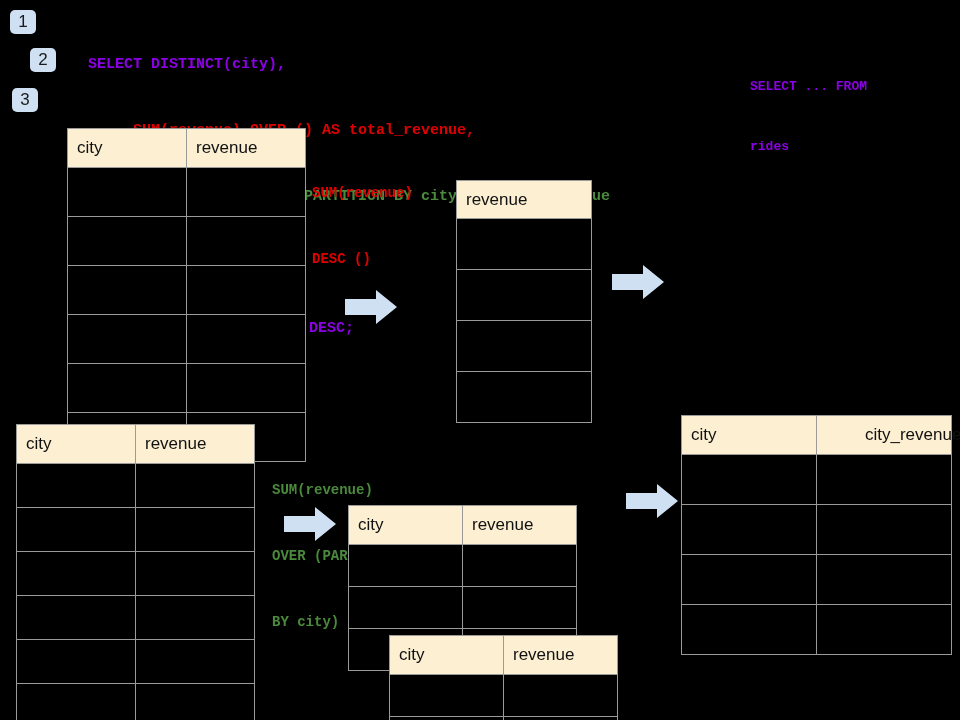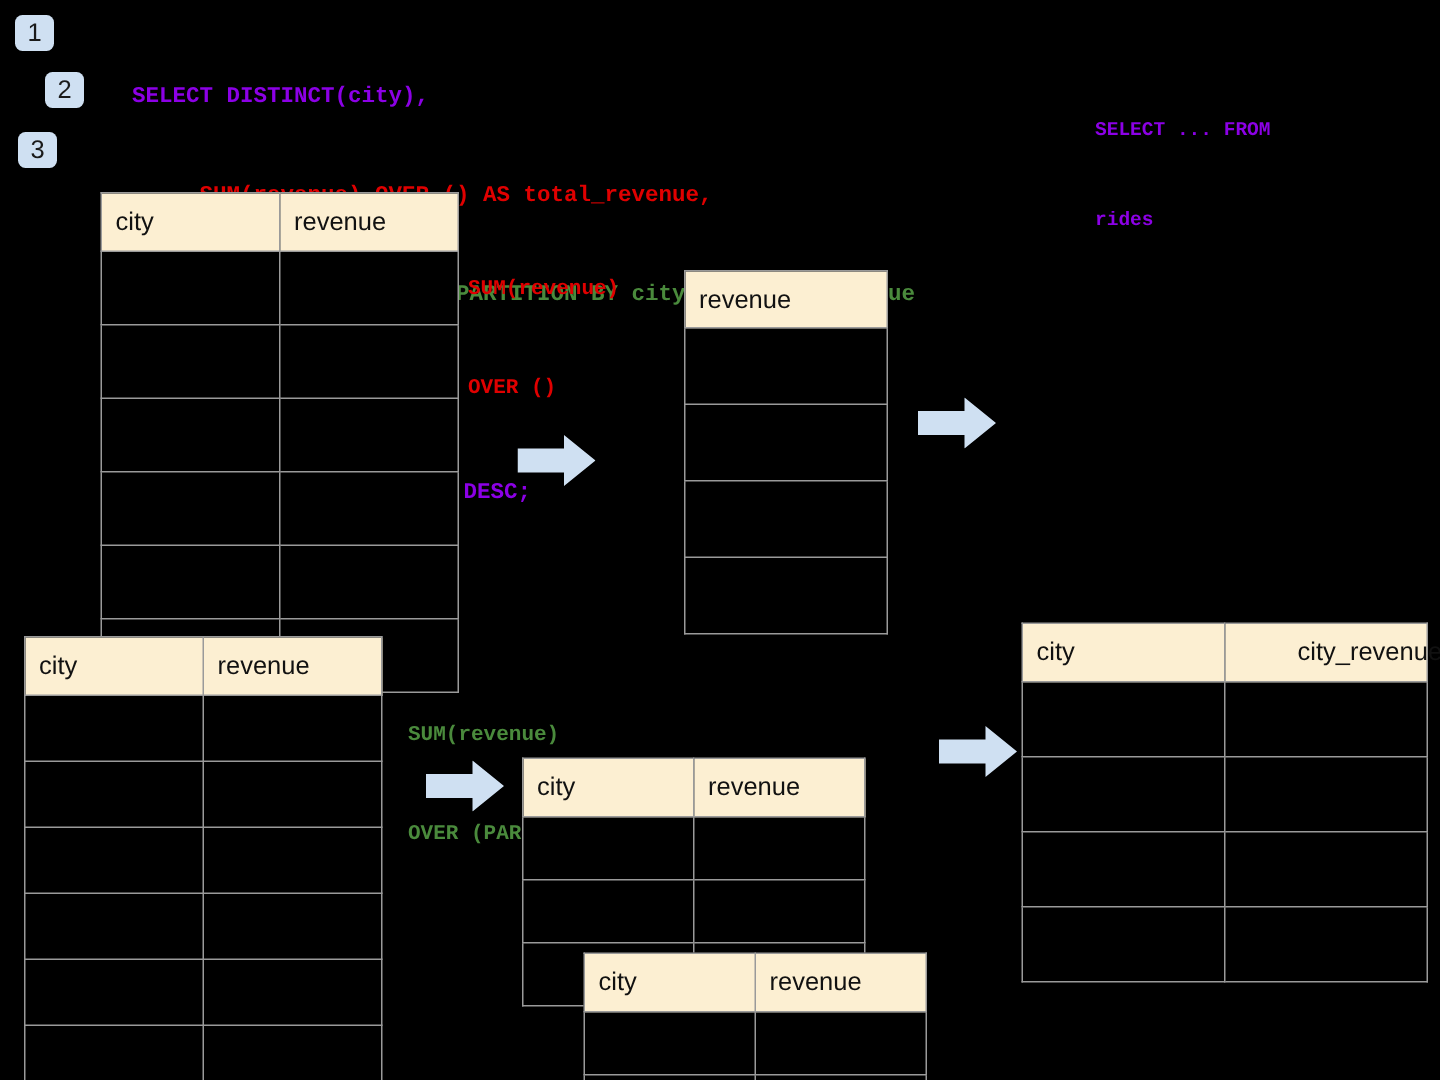--- a/index.html
+++ b/index.html
@@ -44,21 +44,21 @@
     left: 88px;
     top: 10px;
   }
   .c-purple { color: #8c00e6; }
   .c-red    { color: #e00000; }
   .c-green  { color: #4a8a3c; }
 
   .code-side {
     font-size: 13px;
     line-height: 20px;
-    left: 730px;
+    left: 750px;
     top: 37px;
     color: #8c00e6;
   }
 
   
   .anno {
     position: absolute;
     font-family: "Liberation Mono", monospace;
     font-weight: bold;
     font-size: 14px;
@@ -115,26 +115,27 @@
     <div class="c-purple" style="margin-left:23px;">ORDER by city_revenue DESC;</div>
   </div>
 
   <div class="code code-side">
     <div>SELECT ... FROM</div>
     <div>rides</div>
   </div>
 
   <div class="anno" style="left:312px; top:138px; color:#e00000;">
     <div>SUM(revenue)</div>
-    <div>OVER ()</div>
+    <div>DESC ()</div>
   </div>
 
   <div class="anno" style="left:272px; top:435px; color:#4a8a3c;">
     <div>SUM(revenue)</div>
     <div>OVER (PARTITION</div>
+    <div>BY city)</div>
   </div>
 
   <table class="tbl" id="tbl-source-top" style="left:67px; top:128px; width:238px;">
     <colgroup>
         <col style="width:119px">
         <col style="width:119px">
       </colgroup>
     <thead>
       <tr>
         <th style="height:38px;">city</th>

